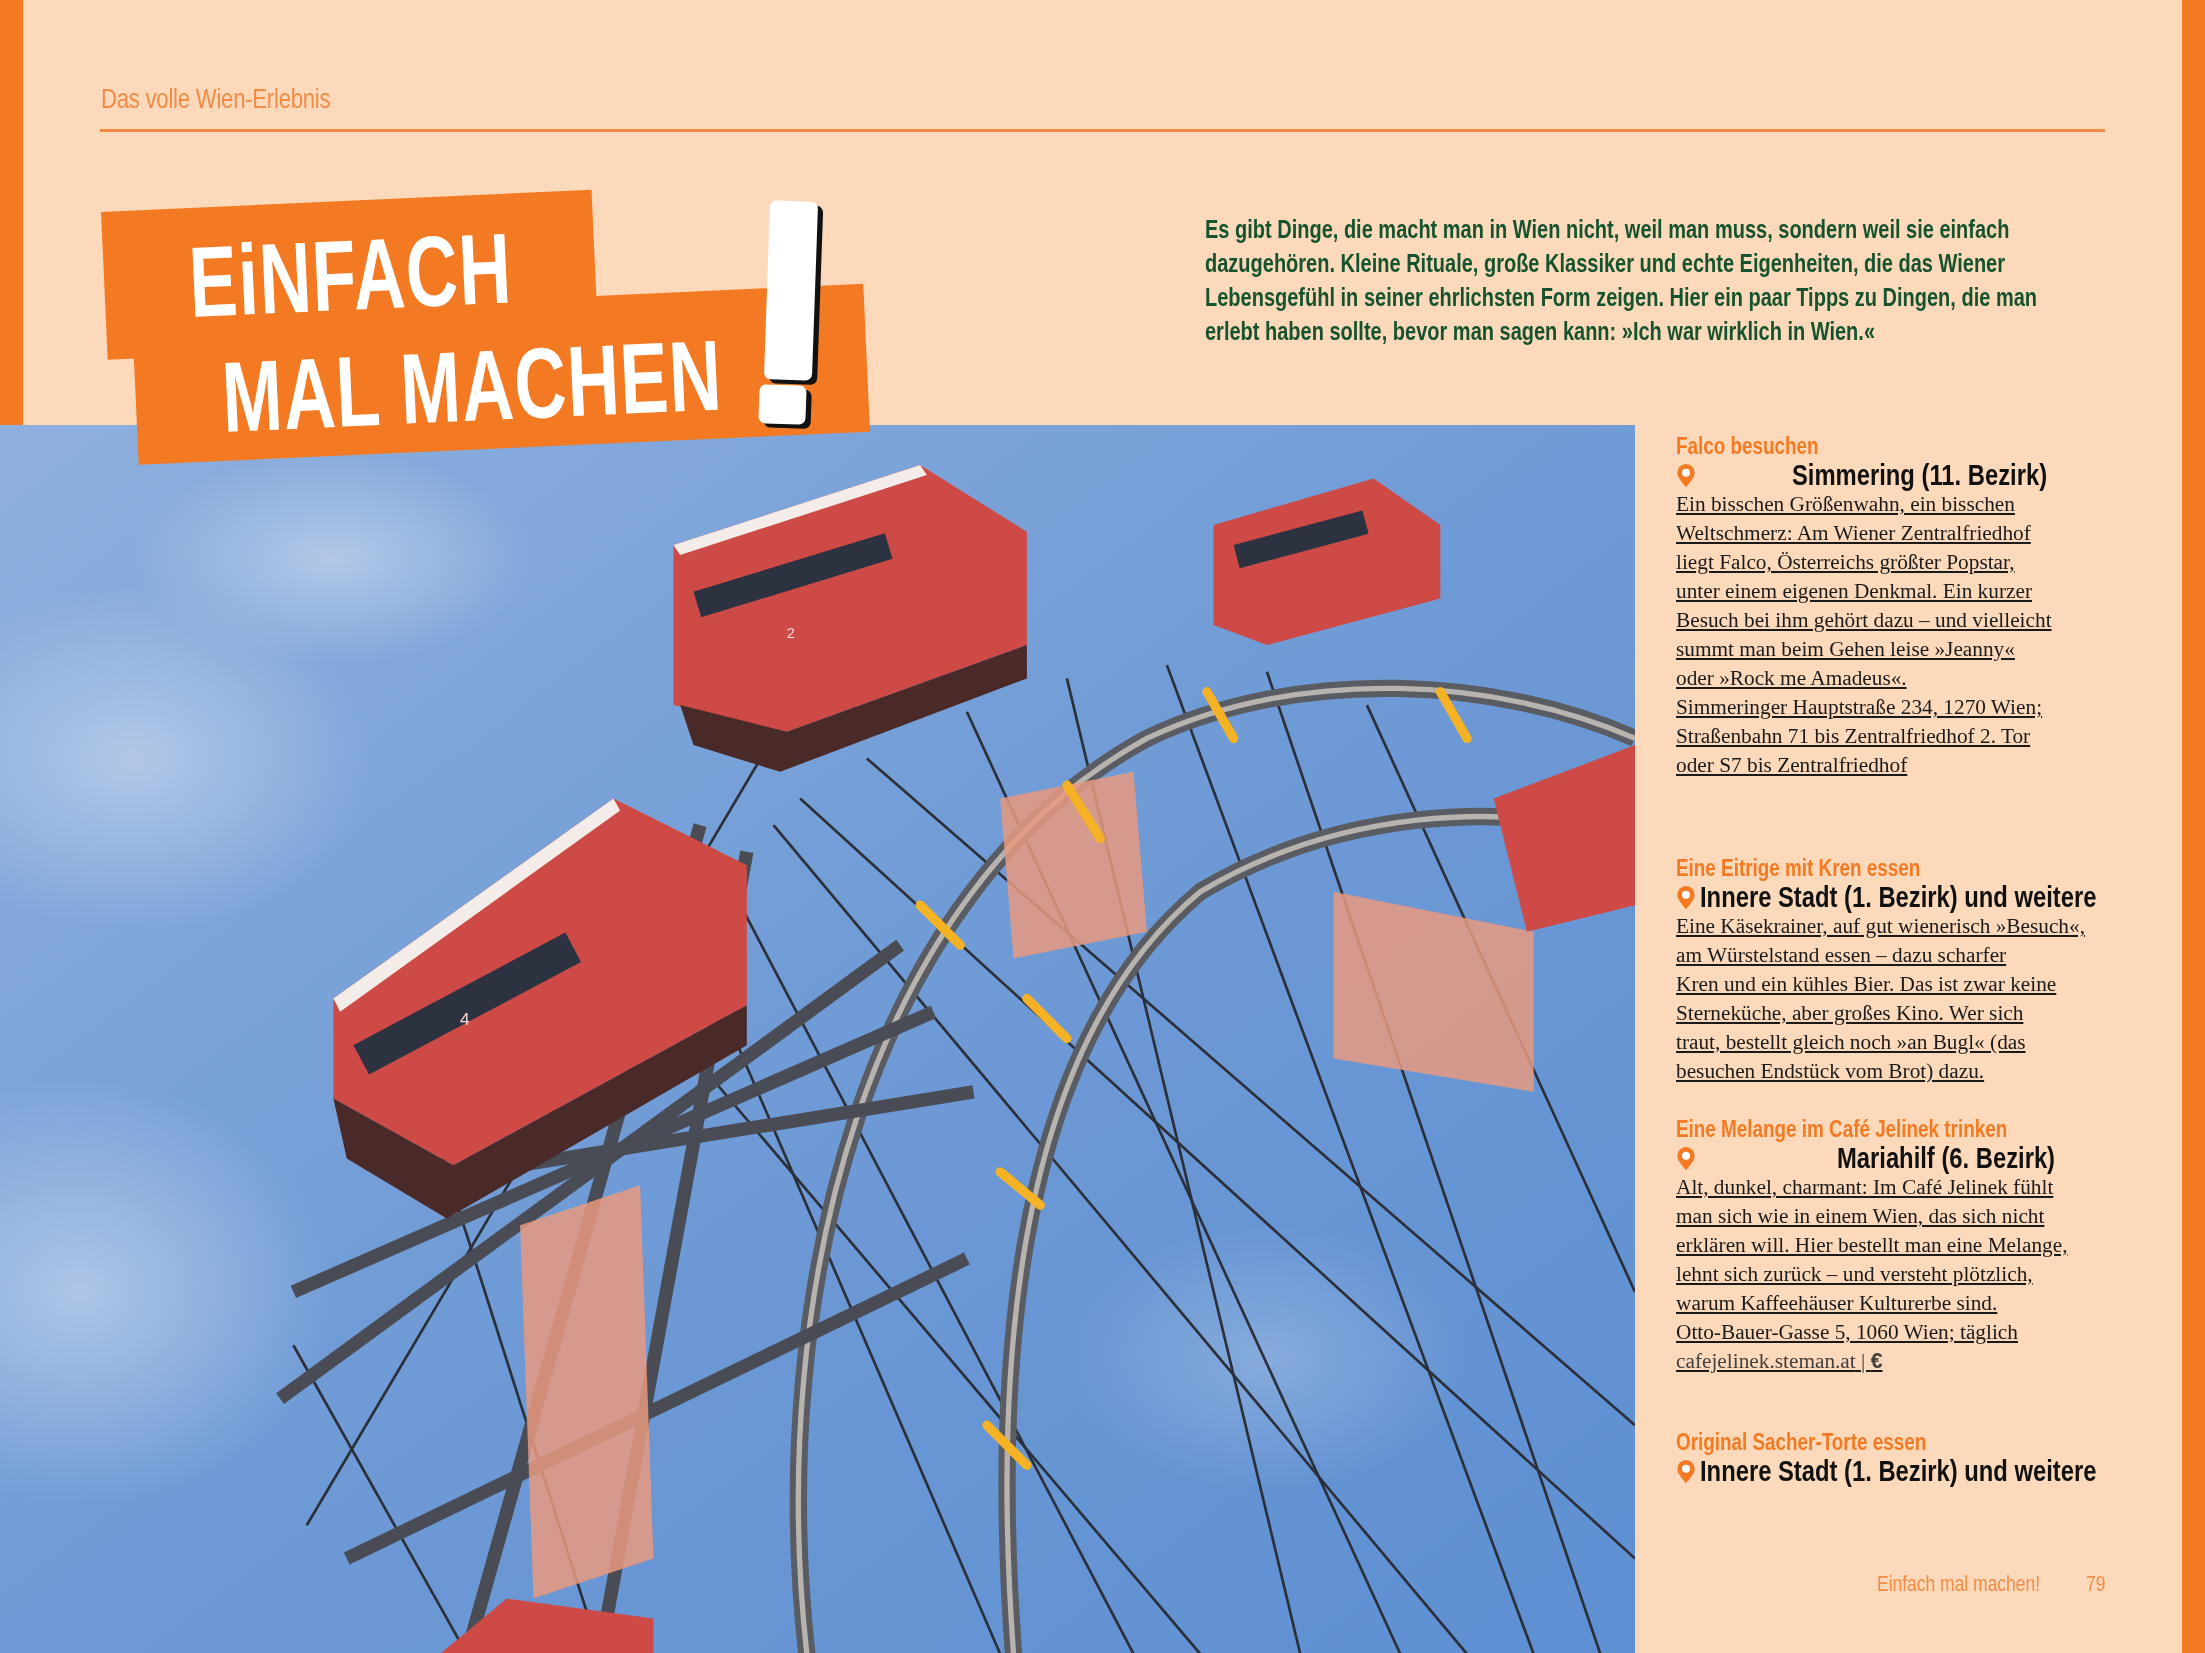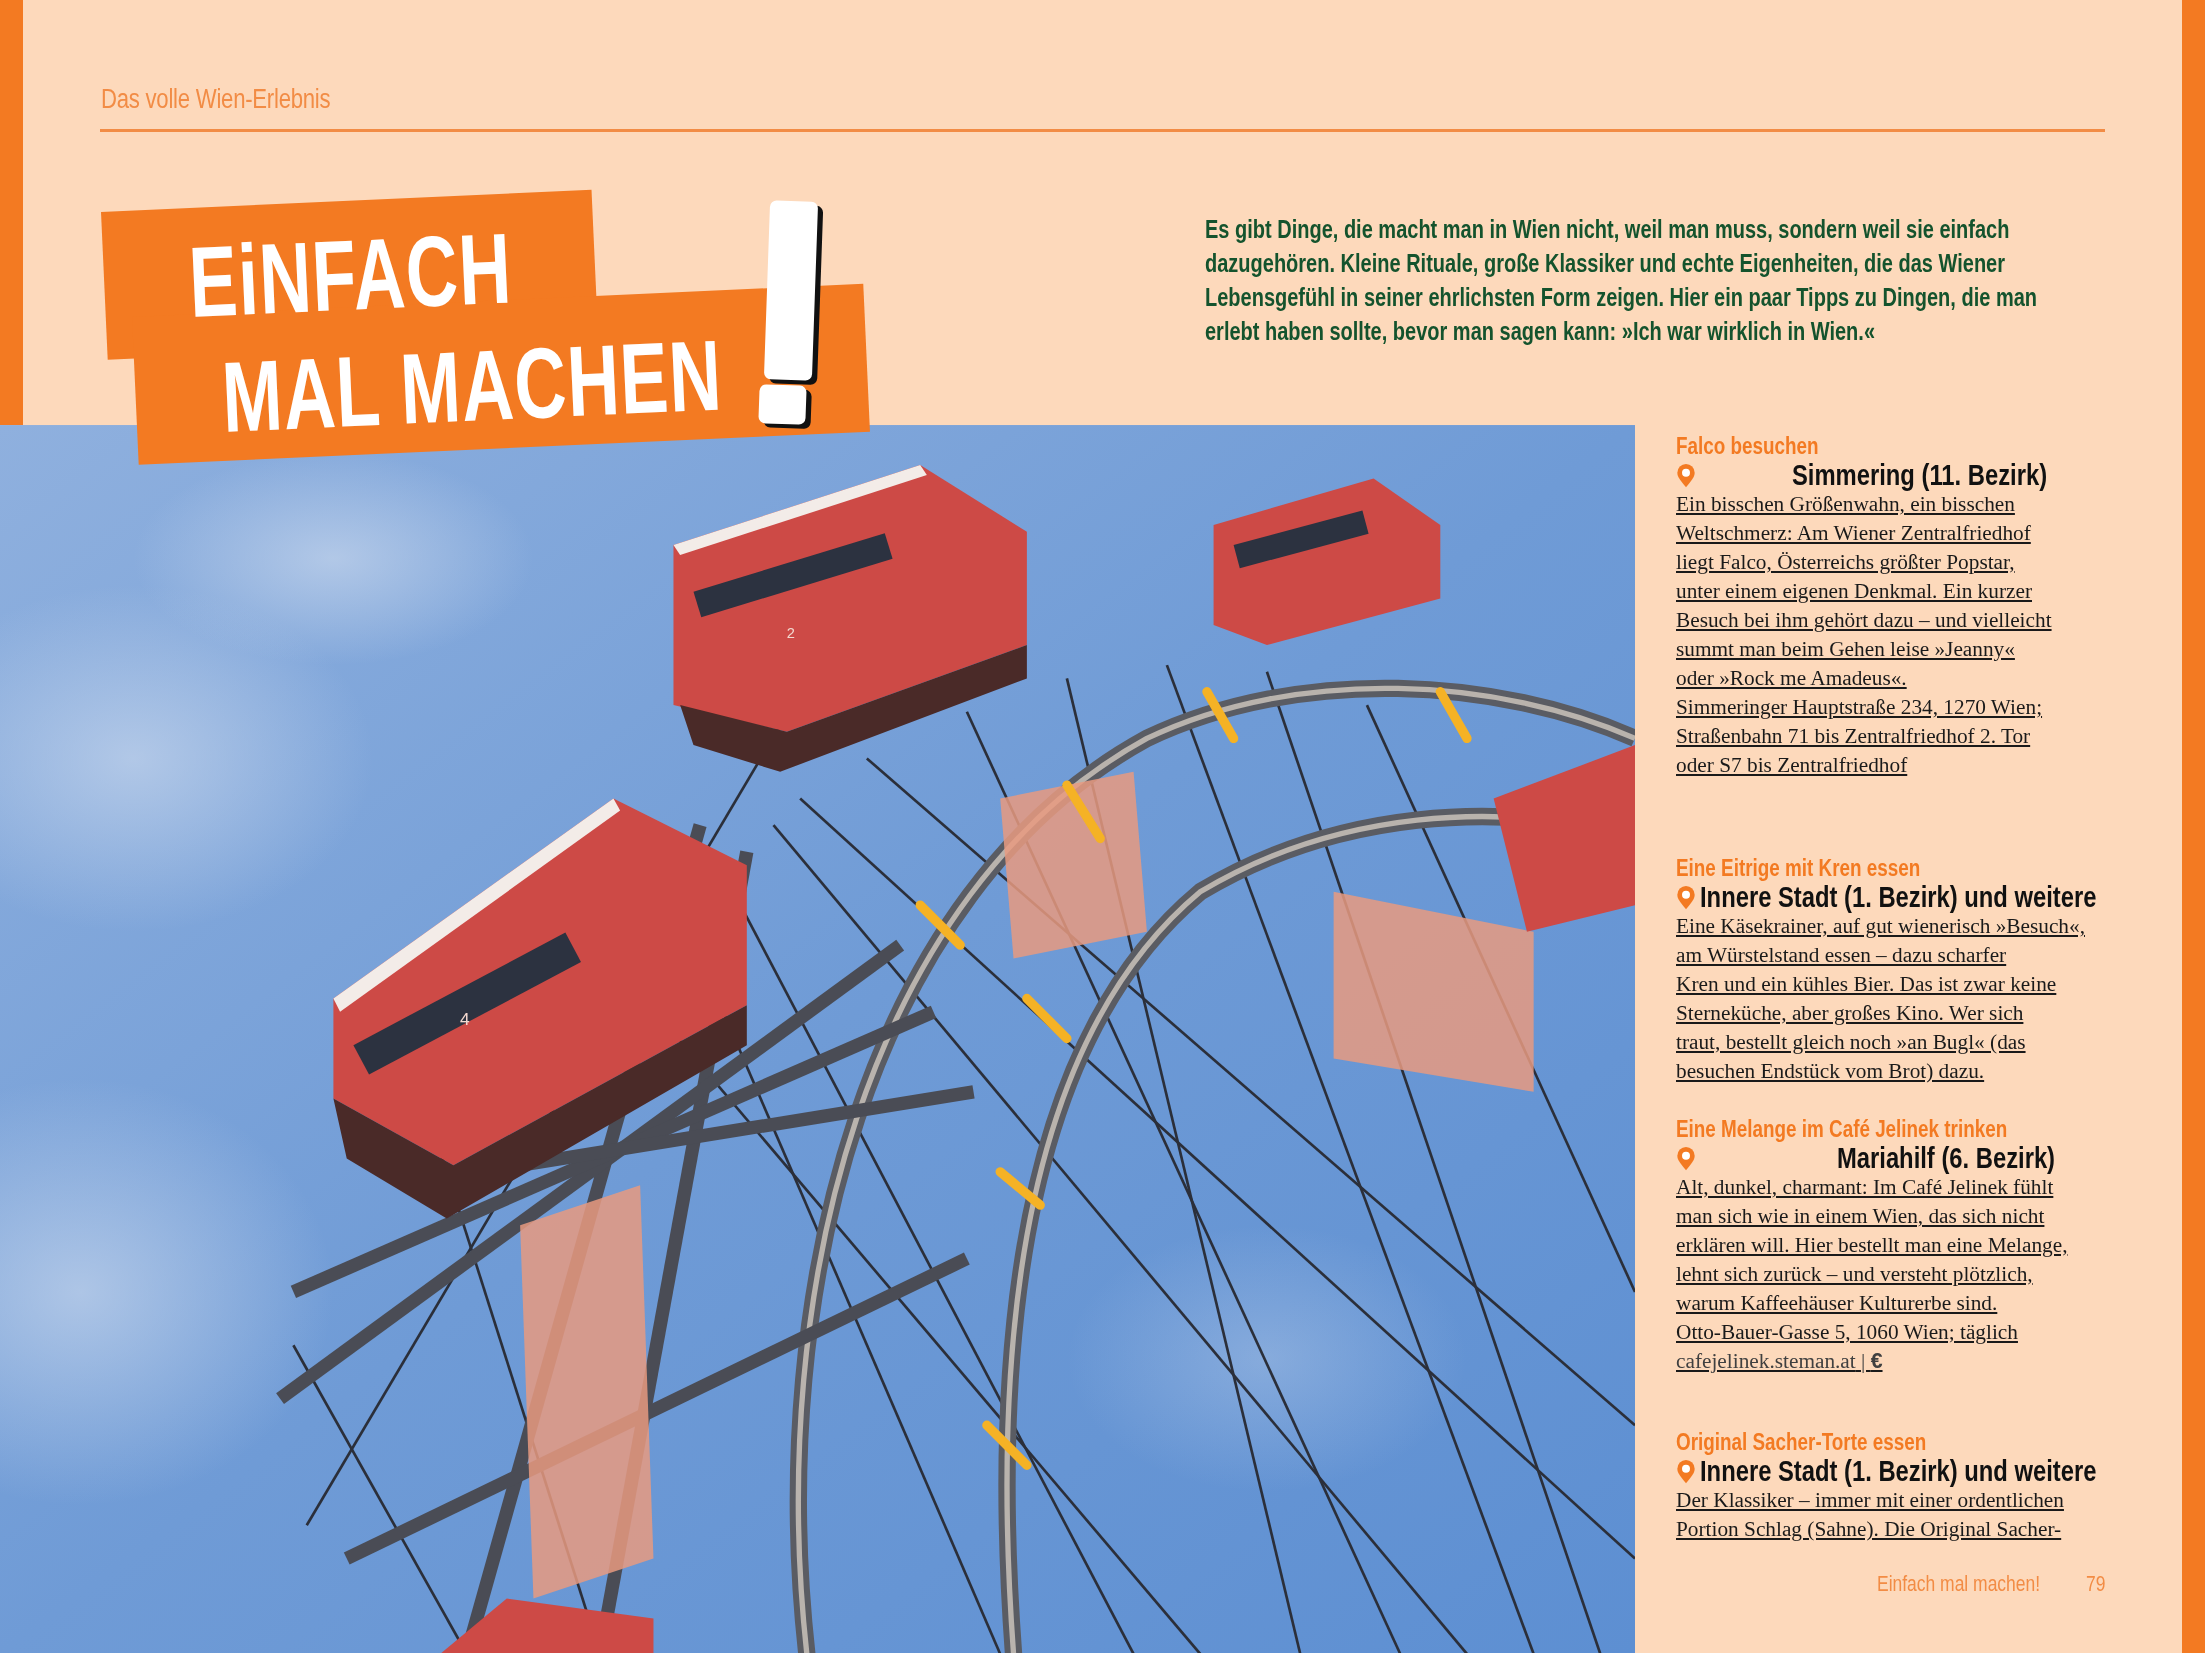--- a/index.html
+++ b/index.html
@@ -221,22 +221,18 @@
 
   <div class="tip" style="top:1428px;">
     <div class="tip-title">Original Sacher-Torte essen</div>
     <div class="tip-loc">
       <svg class="pin" viewBox="0 0 30 36">
           <path d="M15 35 C 6 24 2 19 2 13 A 13 13 0 0 1 28 13 C 28 19 24 24 15 35 Z" fill="#f37a22"></path>
           <circle cx="15" cy="13" r="6" fill="#fff"></circle>
         </svg>
       <span class="txt">Innere Stadt (1. Bezirk) und weitere</span>
     </div>
-    <div class="tip-body">
-      <div>Der Klassiker – immer mit einer ordentlichen</div>
-      <div>Portion Schlag (Sahne). Die Original Sacher-</div>
-    </div>
   </div>
 </div>
 
 <div class="abs footer-label">Einfach mal machen!</div>
 <div class="abs footer-page">79</div>
 
 
 </body></html>

